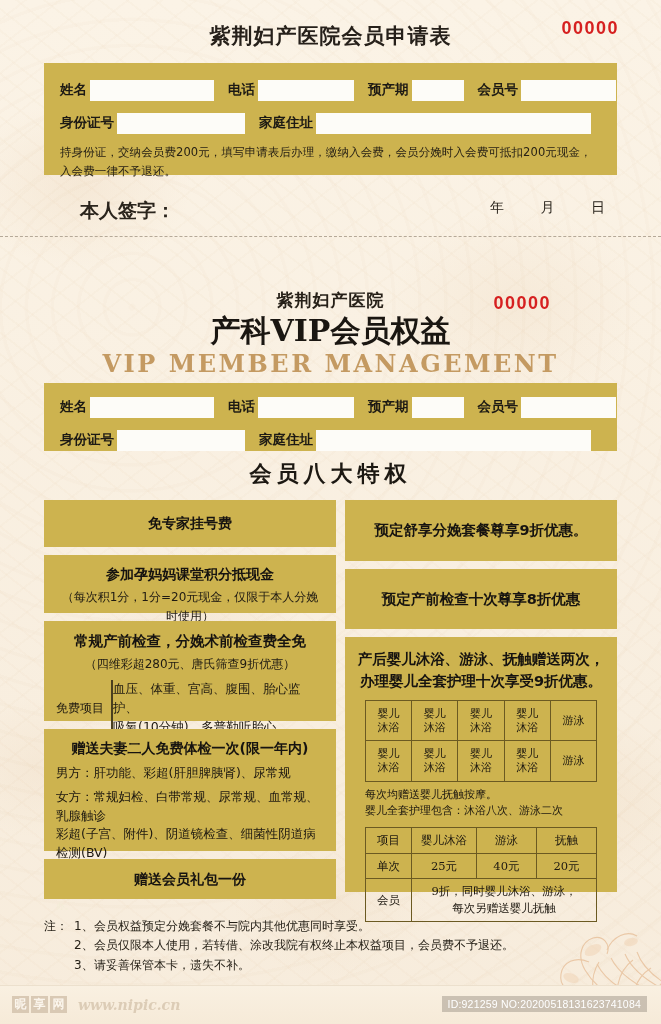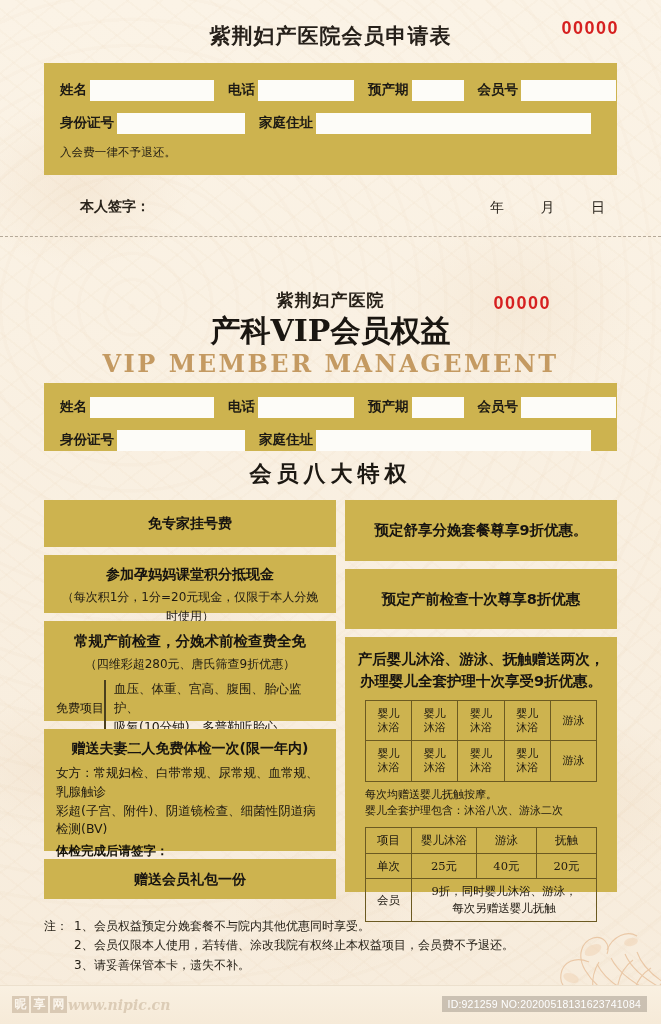--- a/index.html
+++ b/index.html
@@ -121,21 +121,21 @@
   }
 
   #signature-row {
     position: absolute;
     left: 0; right: 0; top: 196px;
     height: 32px;
   }
   #signature-label {
     position: absolute;
     left: 80px; top: 2px;
-    font-size: 14px;
+    font-size: 19px;
     font-weight: 700;
     color: #2a241c;
   }
   #date-marks {
     position: absolute;
     right: 40px; top: 3px;
     font-size: 14px;
     color: #2a241c;
     letter-spacing: 16px;
   }
@@ -269,24 +269,24 @@
   
   .free-items {
     display: flex;
     margin-top: 6px;
     align-items: center;
   }
   .free-items-label {
     font-size: 12px;
     color: #1d1810;
     white-space: nowrap;
+    padding-right: 7px;
   }
   .free-items-body {
     border-left: 2px solid #4a3f1e;
-    padding-left: 8px;
     font-size: 12.5px;
     color: #1d1810;
     line-height: 1.5;
   }
 
   
   table.grid {
     border-collapse: collapse;
     margin: 7px 0 0 8px;
     width: calc(100% - 16px);
@@ -366,21 +366,21 @@
     background: #d9c9b4;
     color: #fbf5ec;
     font-size: 12px;
     font-weight: 700;
     line-height: 17px;
     text-align: center;
     font-family: "DejaVu Sans", sans-serif;
   }
   #wm-url {
     position: absolute;
-    left: 68px; top: 11px;
+    left: 78px; top: 11px;
     font-size: 14px;
     font-style: italic;
     font-weight: 700;
     color: #dcccb6;
     font-family: "DejaVu Serif", serif;
   }
   #wm-id {
     position: absolute;
     right: 14px; top: 10px;
     background: rgba(140,130,120,0.42);
@@ -414,20 +414,21 @@
         <span class="field-label">会员号</span>
         <input class="field-input w-mem" value="" style="">
       </div>
       <div class="field-row">
         <span class="field-label">身份证号</span>
         <input class="field-input w-id" value="" style="">
         <span class="field-label">家庭住址</span>
         <input class="field-input w-addr" value="" style="">
       </div>
       <div id="top-note">
+        <div>持身份证，交纳会员费200元，填写申请表后办理，缴纳入会费，会员分娩时入会费可抵扣200元现金，</div>
         <div>入会费一律不予退还。</div>
       </div>
     </div>
 
     <div id="signature-row">
       <div id="signature-label">本人签字：</div>
       <div id="date-marks">年 月 日</div>
     </div>
 
     <div id="dash-divider"></div>
@@ -483,20 +484,21 @@
             <span class="free-items-label">免费项目</span>
             <span class="free-items-body">
               <span style="display:block">血压、体重、宫高、腹围、胎心监护、</span>
               <span style="display:block">吸氧(10分钟)、多普勒听胎心</span>
             </span>
           </div>
         </div>
 
         <div class="card" style="height:122px;">
           <div class="card-title">赠送夫妻二人免费体检一次(限一年内)</div>
+          <div class="card-line" style="margin-top:5px">男方：肝功能、彩超(肝胆脾胰肾)、尿常规</div>
           <div class="card-line" style="margin-top:5px">女方：常规妇检、白带常规、尿常规、血常规、乳腺触诊</div>
           <div class="card-line">彩超(子宫、附件)、阴道镜检查、细菌性阴道病检测(BV)</div>
           <div class="bold-line">体检完成后请签字：</div>
           <div class="tiny-note">注：时限以宝宝出生日期开始计算，过期即视为自动放弃，不予补办。</div>
         </div>
 
         <div class="card card-center" style="height:40px;">
           <div class="card-title">赠送会员礼包一份</div>
         </div>
       </div>

